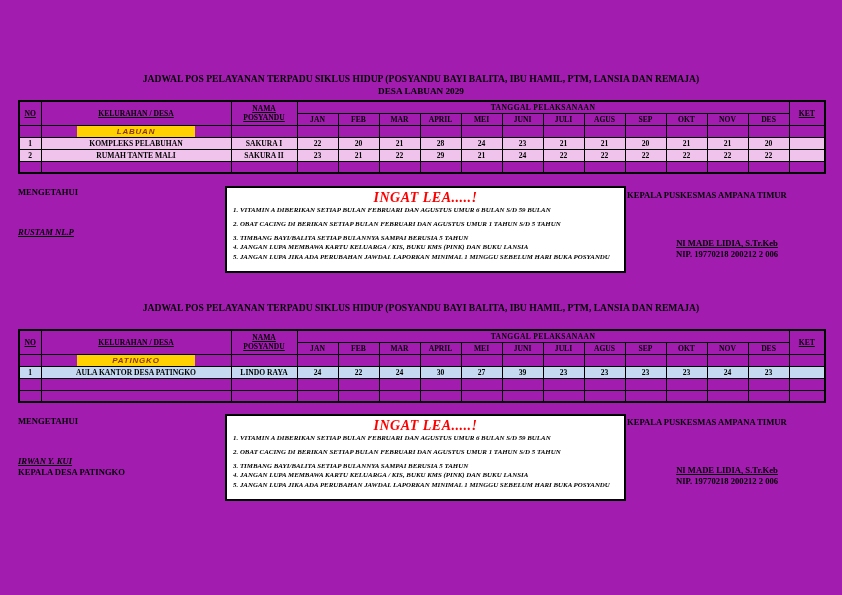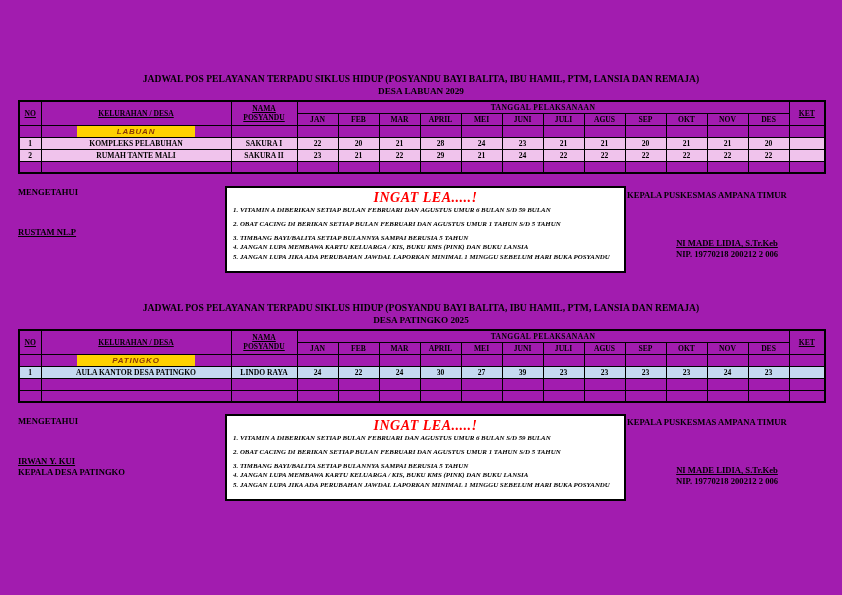--- a/index.html
+++ b/index.html
@@ -21,21 +21,21 @@
   td.tanggal { color:#0070C0; font-size:8px; letter-spacing:0.4px; }
   td.cell-left { text-align:left; padding-left:4px; }
   tr.pink td { background:#F0C3EC; }
   tr.blue td { background:#C5D9F1; }
   .group-label { display:inline-block; min-width:118px; background:#FFD100; color:#8B3903;
                  font-family:"Liberation Sans", sans-serif; font-weight:bold; font-style:italic;
                  font-size:8px; letter-spacing:0.8px; padding:1px 4px; }
 
   .sig-left { position:absolute; left:18px; width:210px; text-align:left;
               font-weight:bold; font-size:8.6px; color:#000; line-height:1.3; }
-  .sig-name { display:inline-block; margin-top:29px; text-decoration:underline; font-size:8.6px; }
+  .sig-name { display:inline-block; margin-top:29px; text-decoration:underline; font-size:8.6px;font-style:italic; }
 
   .reminder-box { position:absolute; left:225px; width:401px; height:87px;
                   border:2px solid #000; background:#fff; padding:2px 6px 2px 6px; }
   .reminder-title { text-align:center; color:#FF0000; font-weight:bold; font-style:italic;
                     font-size:14px; letter-spacing:0.5px; }
   .reminder-item { font-weight:bold; font-style:italic; font-size:6.9px; color:#000;
                    line-height:1.15; }
   .gap-after { margin-bottom:6px; }
   .small-gap { margin-bottom:1.5px; }
 
@@ -187,21 +187,20 @@
     <div class="reminder-item" style="white-space:normal">5. JANGAN LUPA JIKA ADA PERUBAHAN JAWDAL LAPORKAN MINIMAL 1 MINGGU SEBELUM HARI BUKA POSYANDU</div>
   </div>
 
   <div class="sig-right" style="top:190px">
     <div class="title">KEPALA PUSKESMAS AMPANA TIMUR</div>
     <div class="name-wrap"><span class="name">NI MADE LIDIA, S.Tr.Keb</span></div>
     <div class="nip">NIP. 19770218 200212 2 006</div>
   </div>
 
   <div class="doc-title" style="top:302px">JADWAL POS PELAYANAN TERPADU SIKLUS HIDUP (POSYANDU BAYI BALITA, IBU HAMIL, PTM, LANSIA DAN REMAJA)</div>
-  <div class="doc-subtitle" style="top:315px">DESA PATINGKO 2025</div>
 
   <table class="sched" style="top:329px">
     <colgroup>
       <col style="width:22px">
         <col style="width:190px">
         <col style="width:66px">
       <col style="width:41px">
         <col style="width:41px">
         <col style="width:41px">
         <col style="width:41px">

